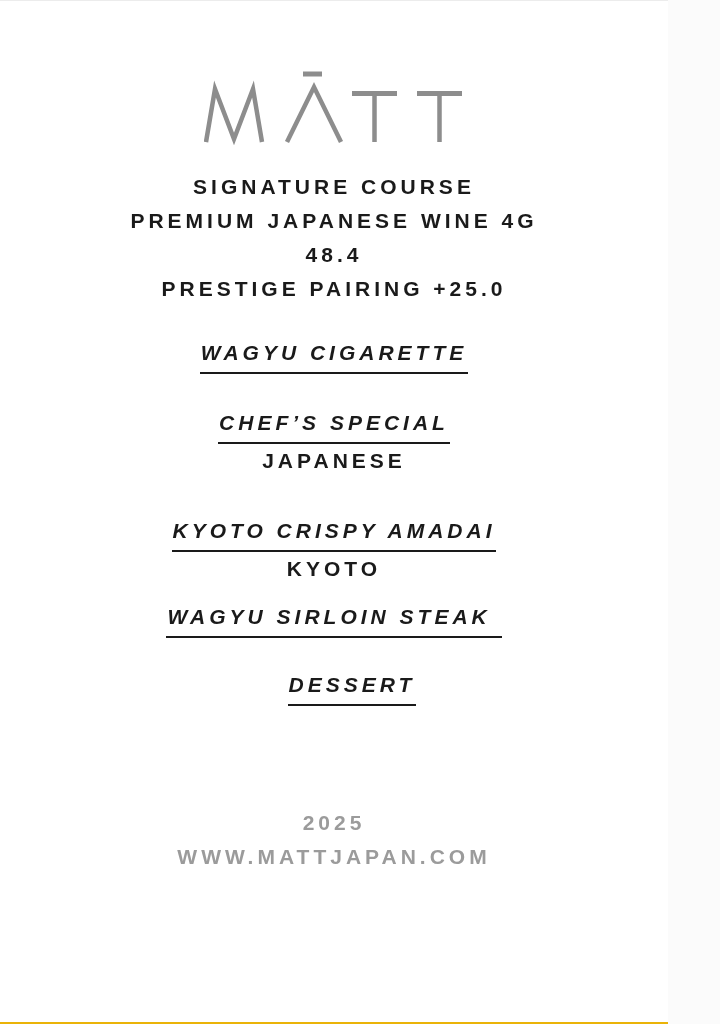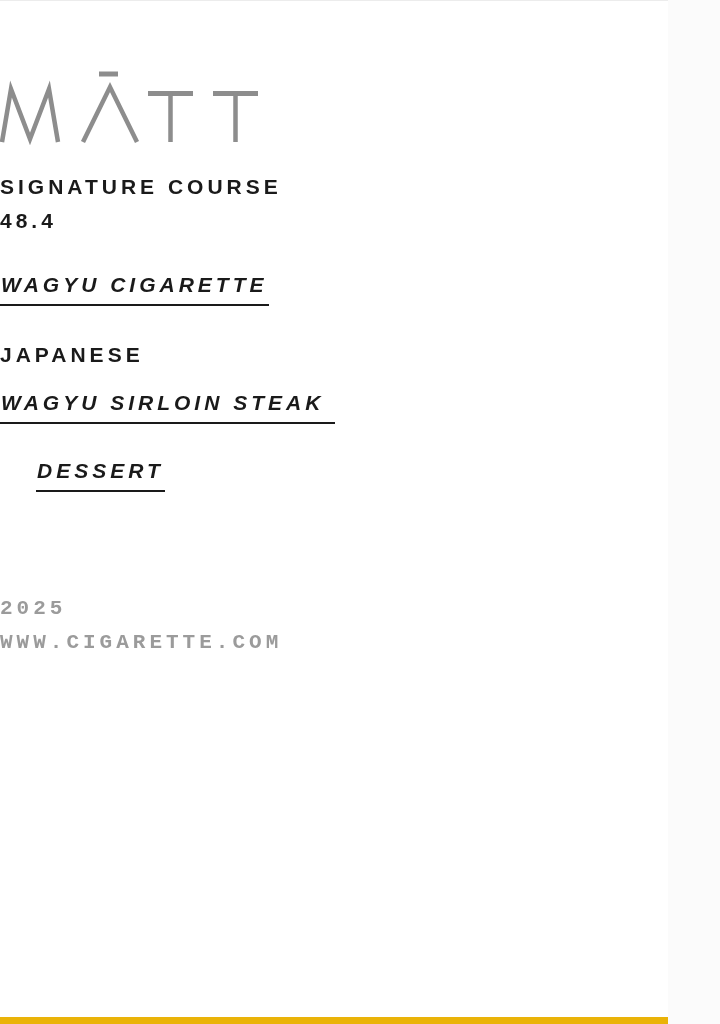--- a/index.html
+++ b/index.html
@@ -7,22 +7,22 @@
   body {
     width:720px; height:1024px;
     font-family:"Liberation Sans", sans-serif;
     -webkit-font-smoothing:antialiased;
   }
   .page {
     position:relative;
     width:668px; height:1024px;
     background:#ffffff;
     border-top:1px solid #ececec;
-    border-bottom:7px solid #eab308;
-    text-align:left;
+    border-bottom:2px solid #eab308;
+    text-align:center;
     overflow:hidden;
   }
   .logo-wrap { padding-top:68px; line-height:0; }
   .logo-wrap svg { display:inline-block; }
 
   .menu-line {
     font-size:21px;
     font-weight:bold;
     letter-spacing:4px;
     line-height:34px;
@@ -38,21 +38,21 @@
   .menu-item.m5 { margin-top:30px;padding-left:36px; }
 
   .item-title-line > span {
     display:inline-block;
     border-bottom:2px solid #1a1a1a;
     padding:0 1px 2px 1px;
     white-space:pre;
     font-style:italic;
   }
 
-  .footer-block { margin-top:100px;font-family:Liberation Mono, monospace; }
+  .footer-block { margin-top:100px; }
   .footer-line { color:#9b9b9b; }
 </style>
 </head>
 <body>
 
 <div class="page">
 
   <div class="logo-wrap">
     <svg width="260" height="76" viewBox="0 0 260 76" role="img" fill="none" stroke="#8d8d8d" stroke-width="4.5" stroke-linecap="butt" stroke-linejoin="miter" aria-label="MĀTT">
 
@@ -64,38 +64,45 @@
       <line x1="148" y1="24.5" x2="193" y2="24.5" stroke-width="5"></line>
       <line x1="170.5" y1="24" x2="170.5" y2="73"></line>
 
       <line x1="213" y1="24.5" x2="258" y2="24.5" stroke-width="5"></line>
       <line x1="235.5" y1="24" x2="235.5" y2="73"></line>
     </svg>
   </div>
 
   <div class="course-block">
     <div class="menu-line">SIGNATURE COURSE</div>
+    <div class="menu-line">PREMIUM JAPANESE WINE 4G</div>
     <div class="menu-line">48.4</div>
+    <div class="menu-line">PRESTIGE PAIRING +25.0</div>
   </div>
 
   <div class="menu-item m1">
     <div class="menu-line item-title-line"><span>WAGYU CIGARETTE</span></div>
   </div>
 
   <div class="menu-item m2">
+    <div class="menu-line item-title-line"><span>CHEF’S SPECIAL</span></div>
     <div class="menu-line">JAPANESE</div>
   </div>
 
+  <div class="menu-item m3">
+    <div class="menu-line item-title-line"><span>KYOTO CRISPY AMADAI</span></div>
+    <div class="menu-line">KYOTO</div>
+  </div>
 
   <div class="menu-item m4">
     <div class="menu-line item-title-line"><span>WAGYU SIRLOIN STEAK </span></div>
   </div>
 
   <div class="menu-item m5">
     <div class="menu-line item-title-line"><span>DESSERT</span></div>
   </div>
 
   <div class="footer-block">
     <div class="menu-line footer-line">2025</div>
-    <div class="menu-line footer-line">WWW.CIGARETTE.COM</div>
+    <div class="menu-line footer-line">WWW.MATTJAPAN.COM</div>
   </div>
 
 </div>
 
 </body></html>

